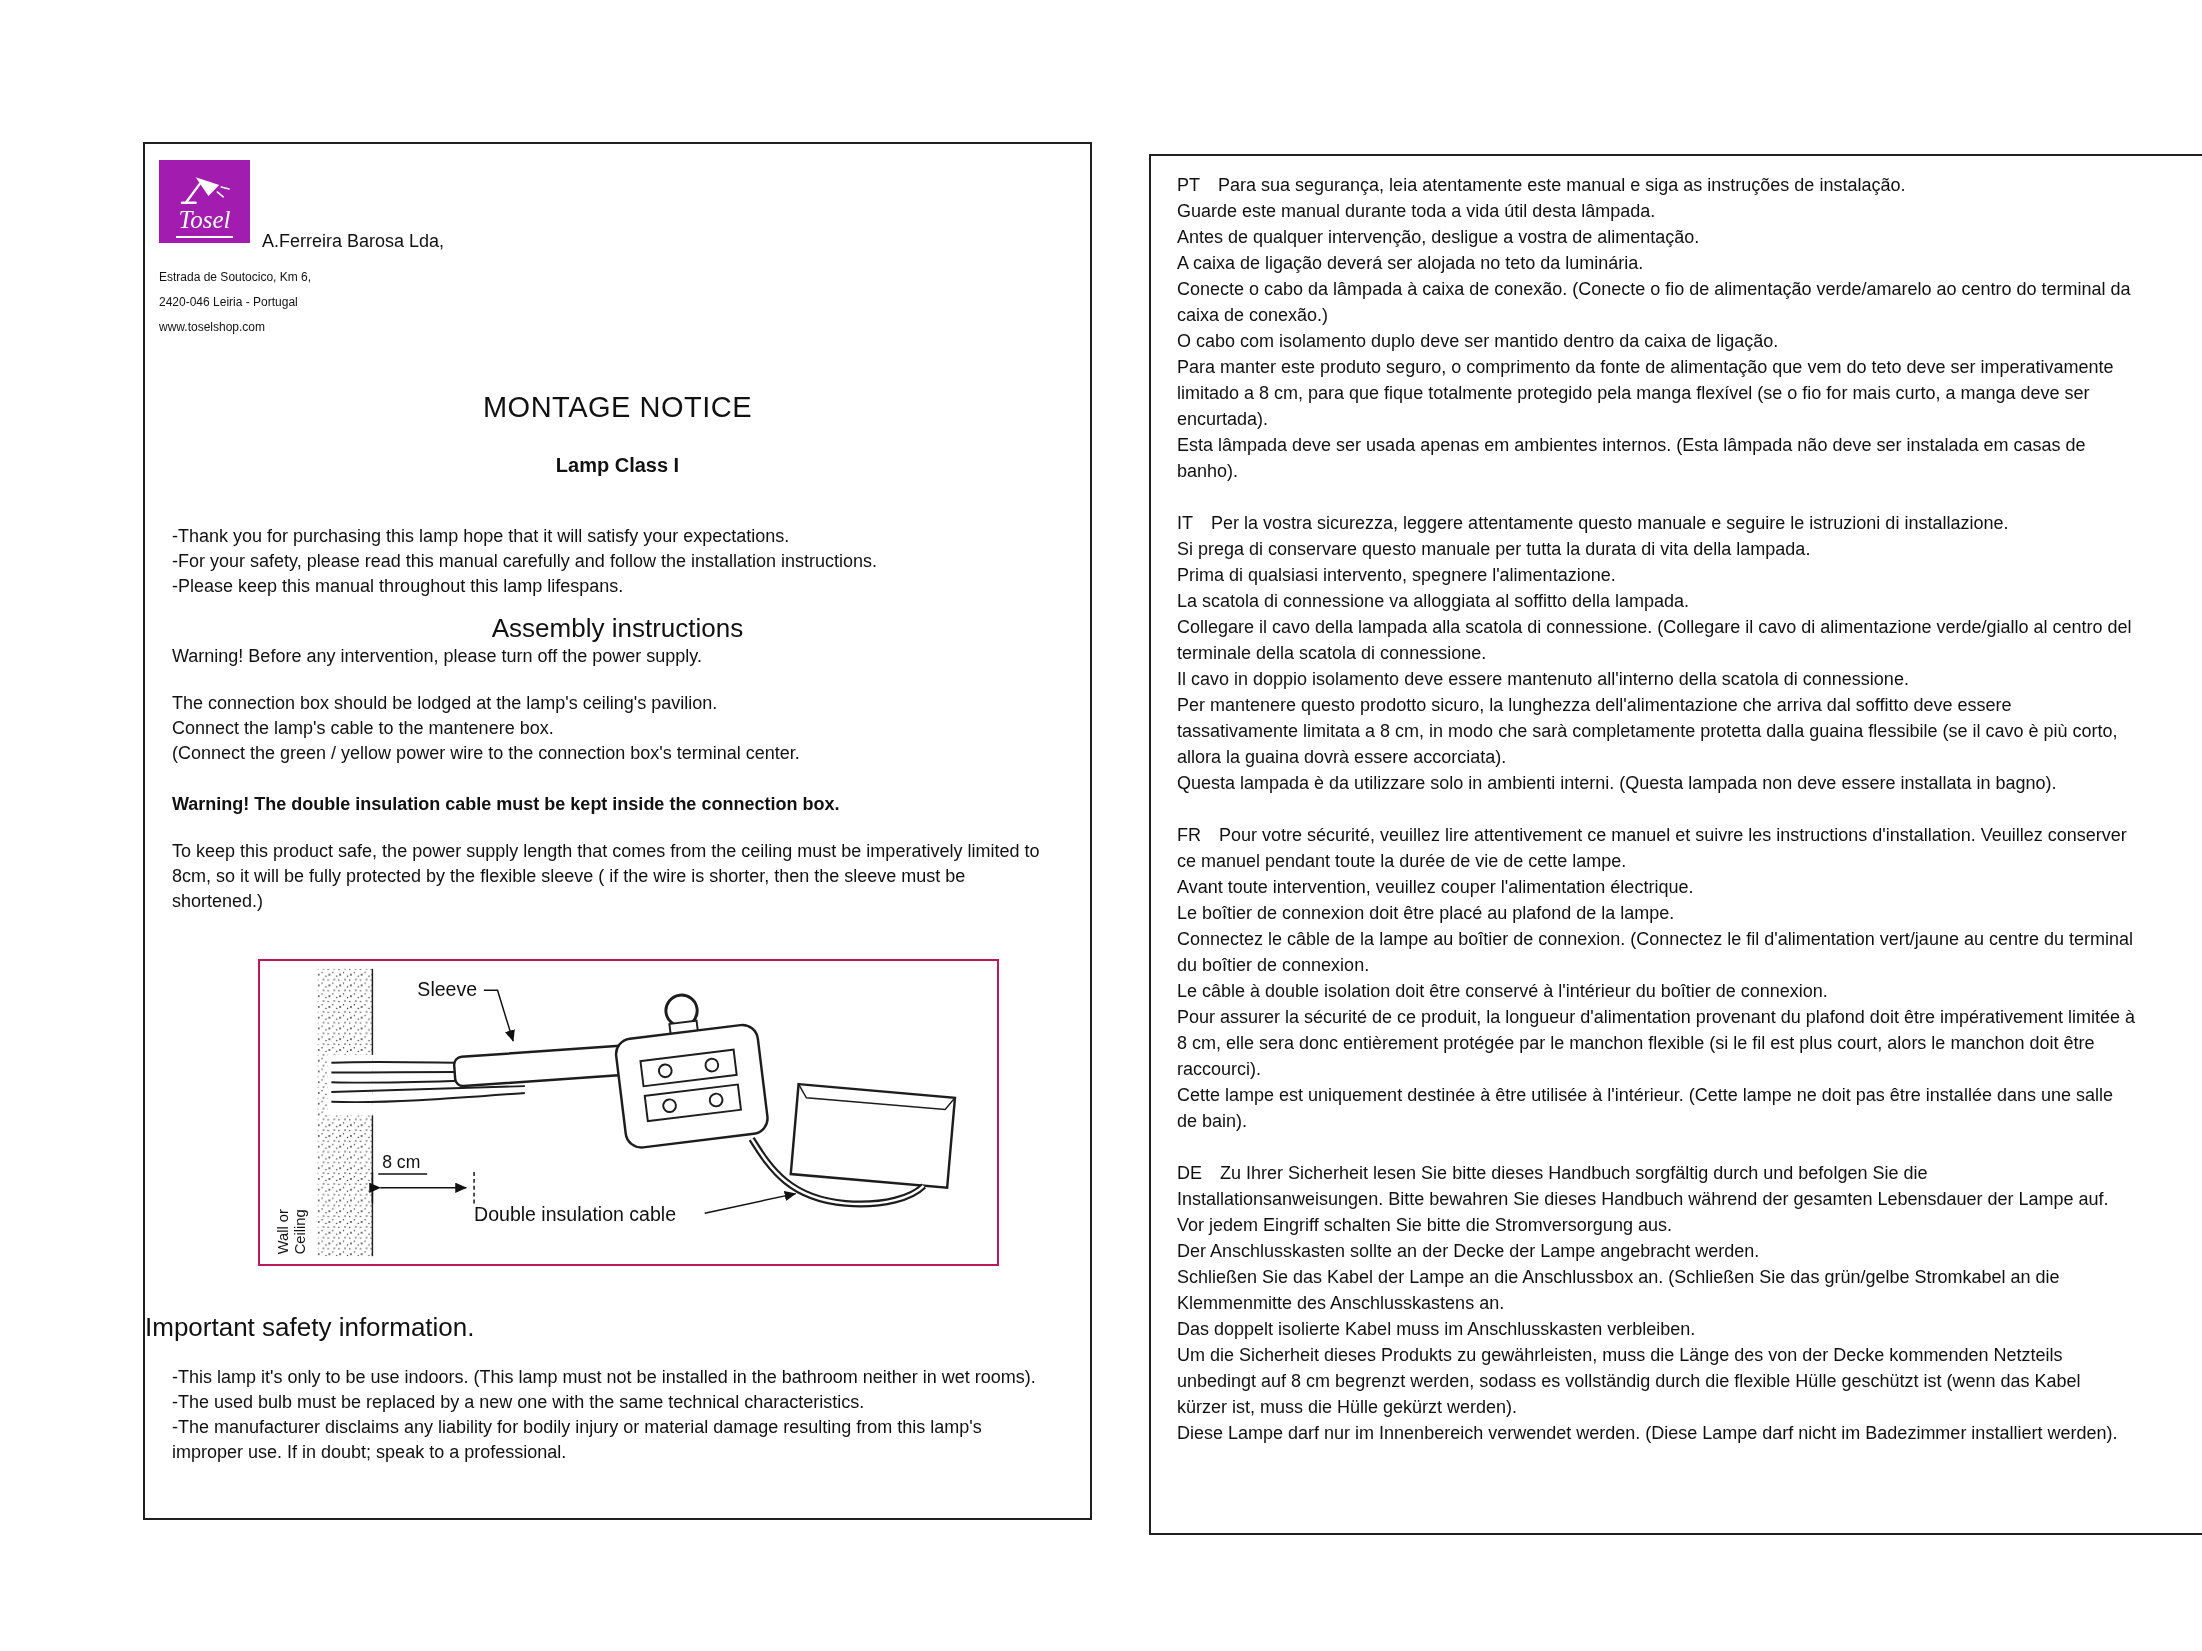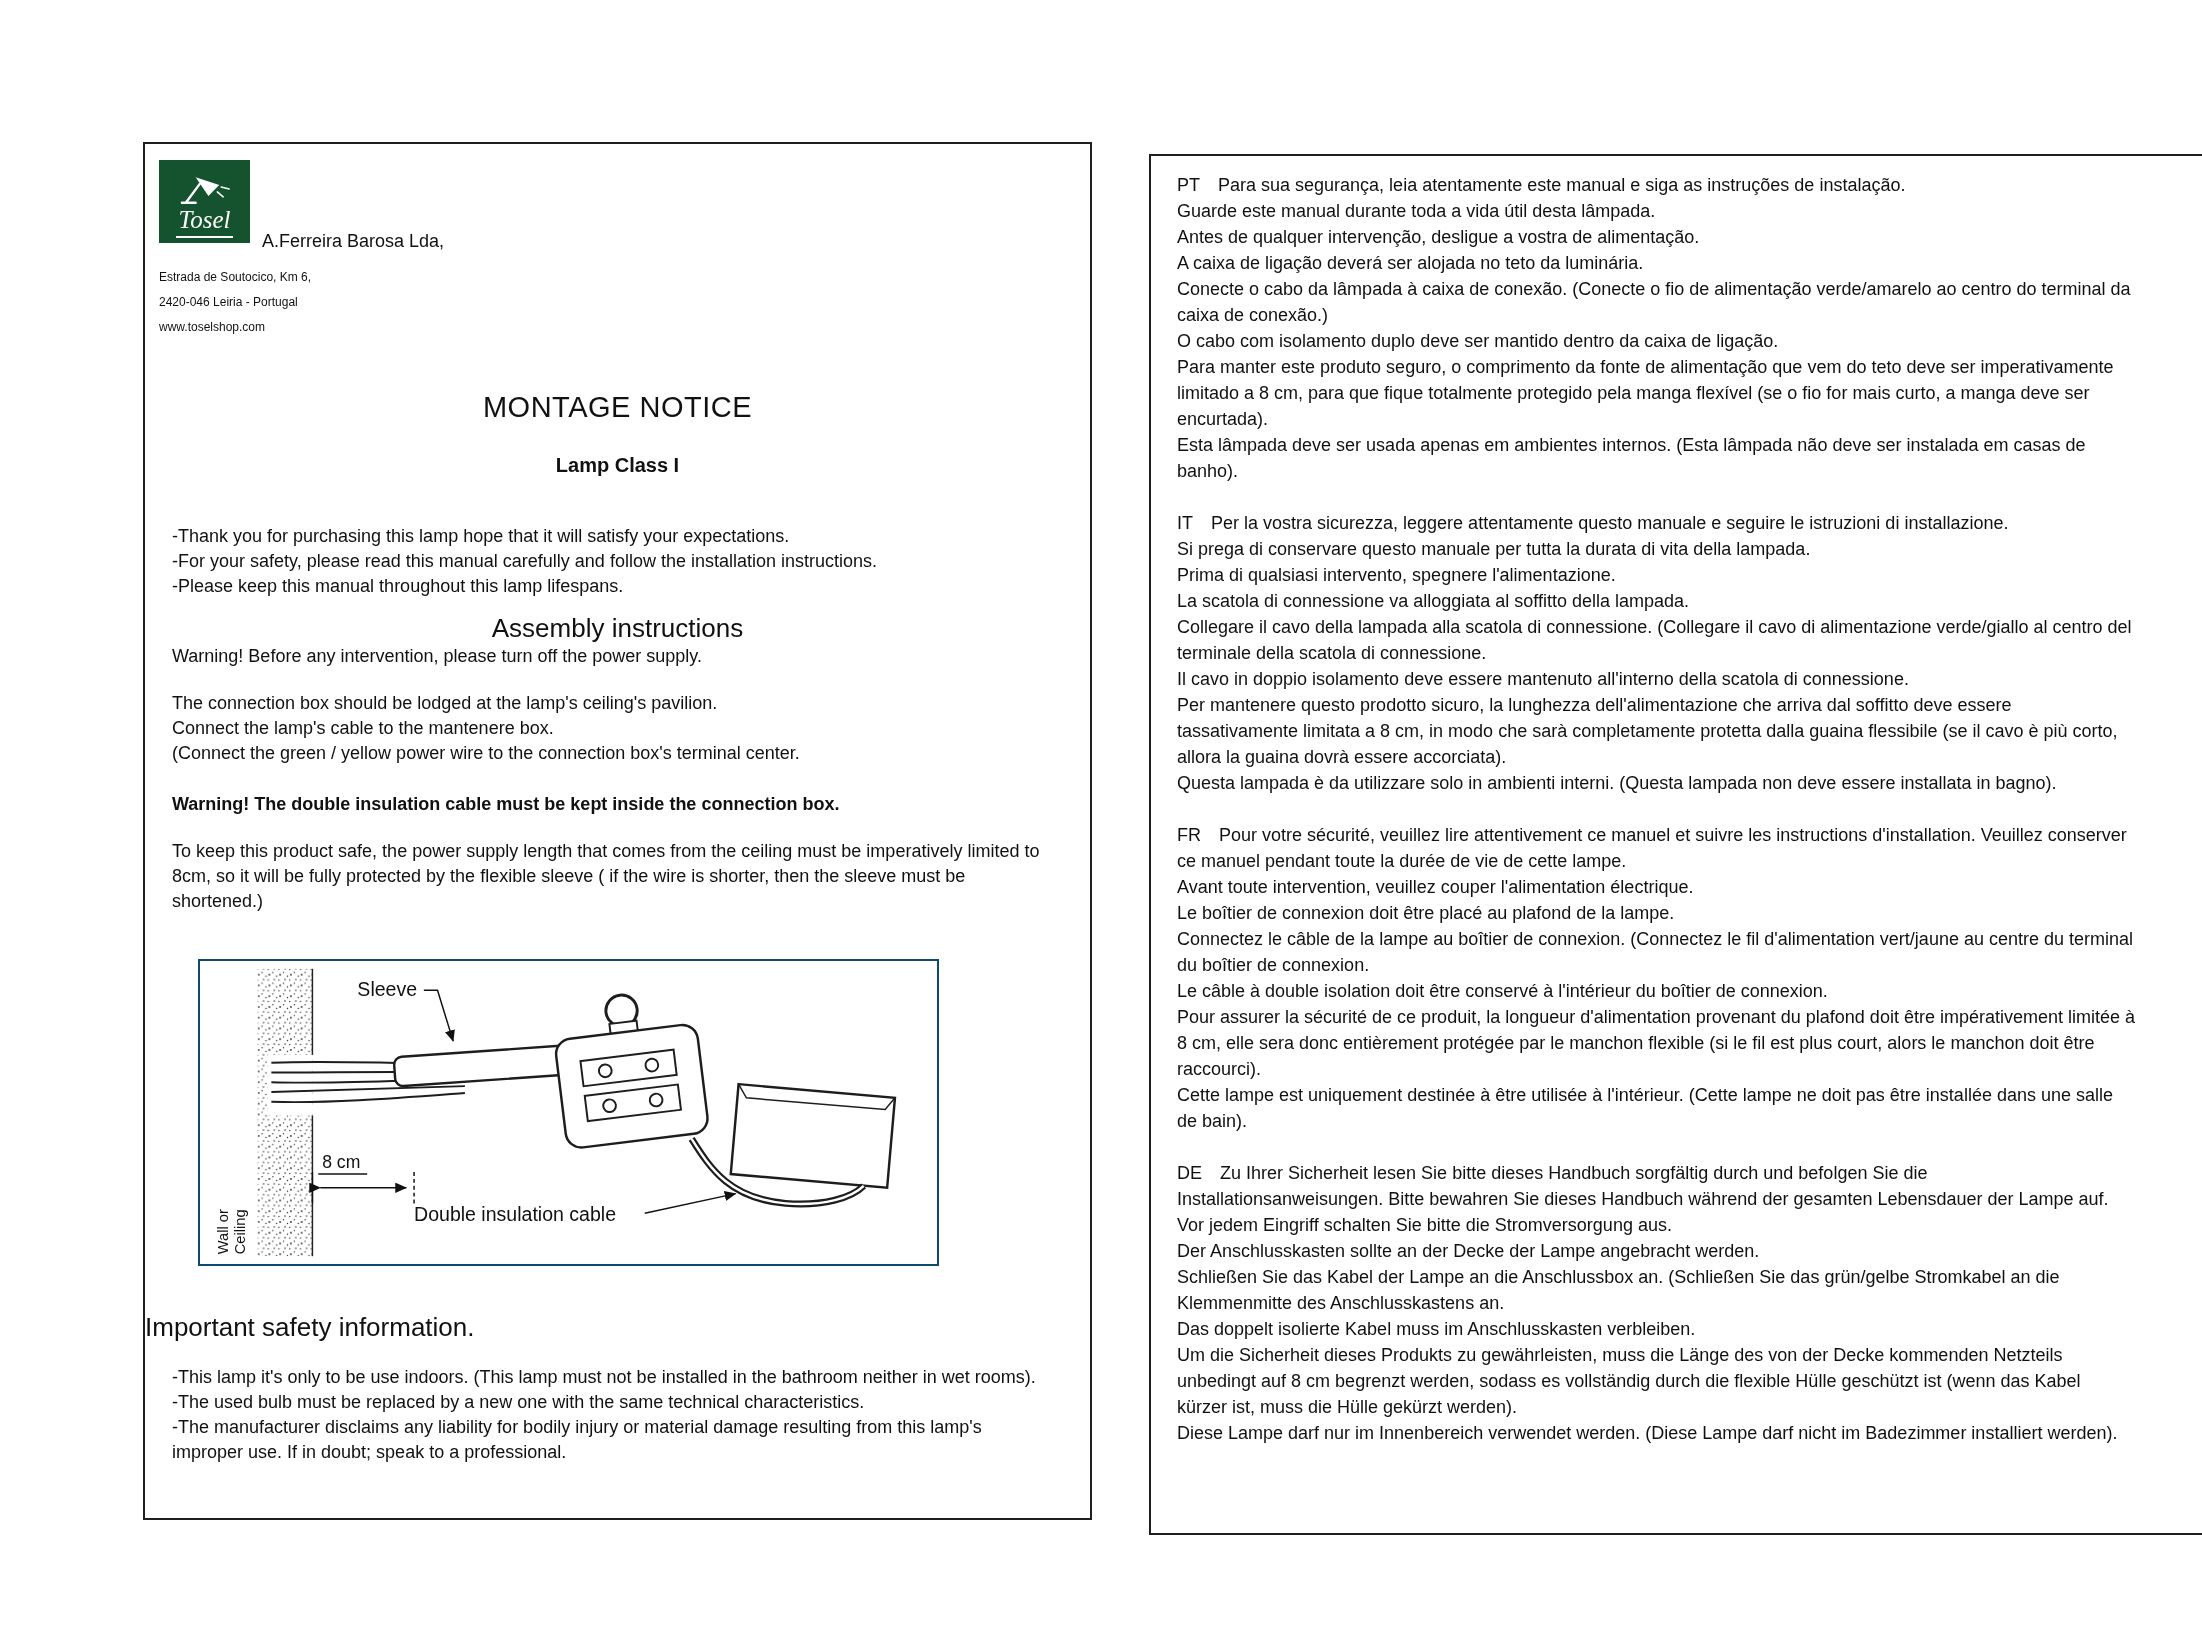--- a/index.html
+++ b/index.html
@@ -10,41 +10,41 @@
     color:#111111;
   }
   .page { position:absolute; background:#ffffff; border:2px solid #1f1f1f; }
   .page-left  { left:143px; top:142px; width:949px;  height:1378px; }
   .page-right { left:1149px; top:154px; width:1078px; height:1381px; padding:16px 42px 0 26px; }
 
   
   .lp-header { position:relative; height:213px; }
   .logo {
     position:absolute; left:14px; top:16px; width:91px; height:83px;
-    background:#14532d; color:#fff; display:flex; flex-direction:column;
+    background:#a21caf; color:#fff; display:flex; flex-direction:column;
     align-items:center; justify-content:flex-end; padding-bottom:5px;
   }
   .logo svg { display:block; margin-bottom:1px; }
   .logo-word {
     font-family:"Liberation Serif","DejaVu Serif",serif; font-style:italic;
     font-size:25px; line-height:1; padding:0 3px 4px 3px; border-bottom:2px solid #fff;
   }
   .company { position:absolute; left:117px; top:87px; font-size:18px; }
   .addr { position:absolute; left:14px; top:121px; font-size:12px; line-height:25px; }
 
   .doc-title    { margin-top:33px; font-size:29px; line-height:34px; font-weight:400; text-align:center; letter-spacing:0.5px; }
   .doc-subtitle { margin-top:29px; font-size:20px; line-height:24px; font-weight:700; text-align:center; }
   .lp-text { margin-left:27px; max-width:876px; font-size:18px; line-height:25px; }
   .intro { margin-top:47px; }
   .assembly-title { margin-top:13px; font-size:26px; line-height:32px; font-weight:400; text-align:center; }
   .warning1 {  font-weight:400; }
   .para1    { margin-top:22px; }
   .warning2 { margin-top:26px; font-weight:700; }
   .para2    { margin-top:22px; }
-  .diagram  { margin:45px 0 0 53px; width:741px; height:307px; border:2px solid #0c4a6e; }
+  .diagram  { margin:45px 0 0 113px; width:741px; height:307px; border:2px solid #be185d; }
   .diagram svg text { font-family:"Liberation Sans","DejaVu Sans",sans-serif; fill:#111; }
   .safety-title { margin-top:45px; font-size:26px; line-height:32px; font-weight:400; text-align:left; }
   .safety { margin-top:22px; }
 
   
   .lang { margin-bottom:26px; font-size:18px; line-height:26px; max-width:958px; }
   .lang-code { display:inline-block; margin-right:18px; }
 </style>
 </head>
 <body>

